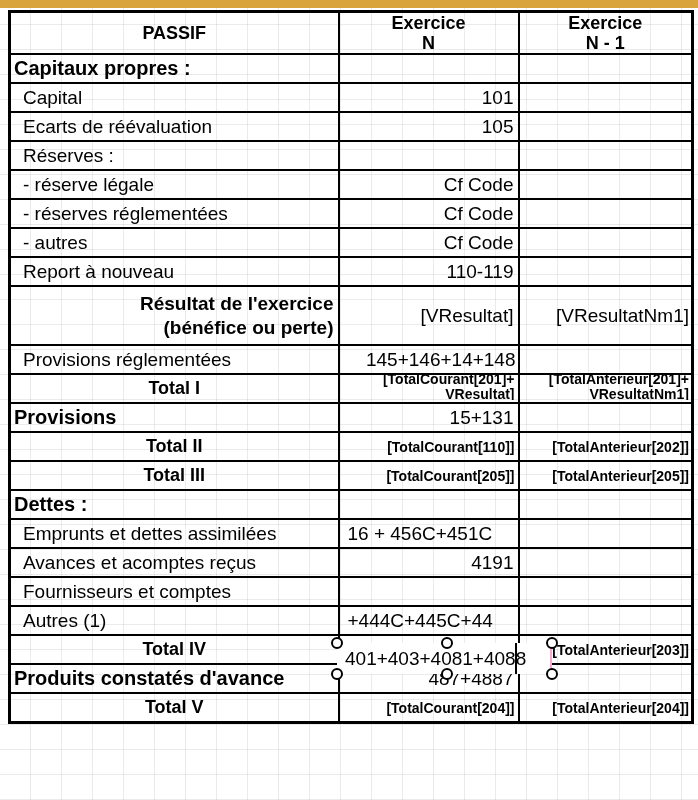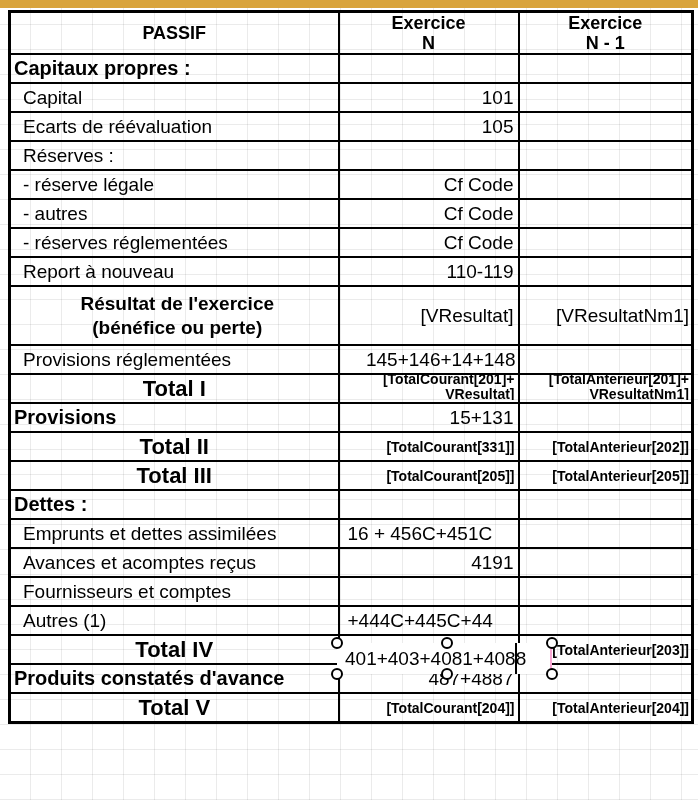--- a/index.html
+++ b/index.html
@@ -28,22 +28,22 @@
     overflow:hidden;
     white-space:nowrap;
     background:transparent;
     font-weight:normal;
     vertical-align:middle;
   }
   tr.hdr th{height:40px;font-size:18px;font-weight:bold;text-align:center;line-height:20px;margin-top:20px;}
   tr.tall td{height:57px;}
   td.lab-item{padding-left:12px;text-align:left;}
   td.lab-section{padding-left:3px;text-align:left;font-weight:bold;font-size:20px;}
-  td.lab-total{text-align:center;font-weight:bold;font-size:22px;margin-top:40px;}
-  td.lab-result{padding-left:10px;text-align:center;font-weight:bold;font-size:19px;line-height:24px;white-space:normal;}
+  td.lab-total{text-align:center;font-weight:bold;font-size:18px;margin-top:40px;}
+  td.lab-result{padding-left:10px;text-align:right;font-weight:bold;font-size:19px;line-height:24px;white-space:normal;}
   td.val-r{text-align:right;padding-right:4px;}
   td.val-l{text-align:left;padding-left:8px;}
   td.val-tot{text-align:right;padding-right:3px;font-weight:bold;font-size:14px;}
   td.val-tot2{text-align:right;padding-right:2px;font-weight:bold;font-size:14px;}
   td.val-tot-2line{vertical-align:top;padding-top:0;}
   td.val-tot-2line .clip{height:28px;overflow:hidden;margin-top:-3px;}
   td.val-tot-2line .clip span{display:block;text-align:right;font-weight:bold;font-size:14px;line-height:15px;}
   
   .edit-overlay{
     position:absolute;left:337px;top:643px;width:215px;height:31px;
@@ -104,26 +104,26 @@
     <td class="lab-item">Réserves :</td>
     <td class="val-r"></td>
     <td class="val-r"></td>
   </tr>
   <tr>
     <td class="lab-item">- réserve légale</td>
     <td class="val-r">Cf Code</td>
     <td class="val-r"></td>
   </tr>
   <tr>
+    <td class="lab-item">- réserves réglementées</td>
+    <td class="val-r">Cf Code</td>
+    <td class="val-r"></td>
+  </tr>
+  <tr>
     <td class="lab-item">- autres</td>
-    <td class="val-r">Cf Code</td>
-    <td class="val-r"></td>
-  </tr>
-  <tr>
-    <td class="lab-item">- réserves réglementées</td>
     <td class="val-r">Cf Code</td>
     <td class="val-r"></td>
   </tr>
   <tr>
     <td class="lab-item">Report à nouveau</td>
     <td class="val-r">110-119</td>
     <td class="val-r"></td>
   </tr>
   <tr class="tall">
     <td class="lab-result">
@@ -153,21 +153,21 @@
       </div>
     </td>
   </tr>
   <tr>
     <td class="lab-section">Provisions</td>
     <td class="val-r">15+131</td>
     <td class="val-r"></td>
   </tr>
   <tr>
     <td class="lab-total">Total II</td>
-    <td class="val-tot">[TotalCourant[331]]</td>
+    <td class="val-tot">[TotalCourant[110]]</td>
     <td class="val-tot2">[TotalAnterieur[202]]</td>
   </tr>
   <tr>
     <td class="lab-total">Total III</td>
     <td class="val-tot">[TotalCourant[205]]</td>
     <td class="val-tot2">[TotalAnterieur[205]]</td>
   </tr>
   <tr>
     <td class="lab-section">Dettes :</td>
     <td class="val-r"></td>

